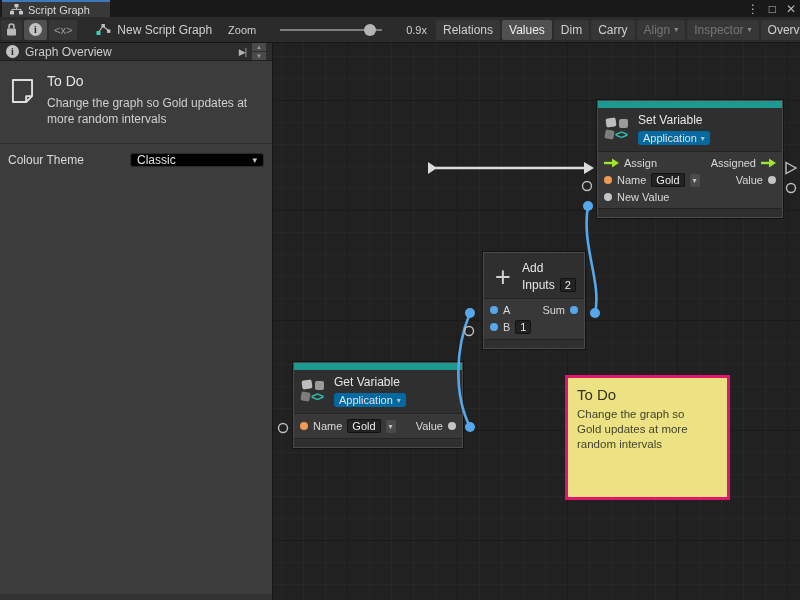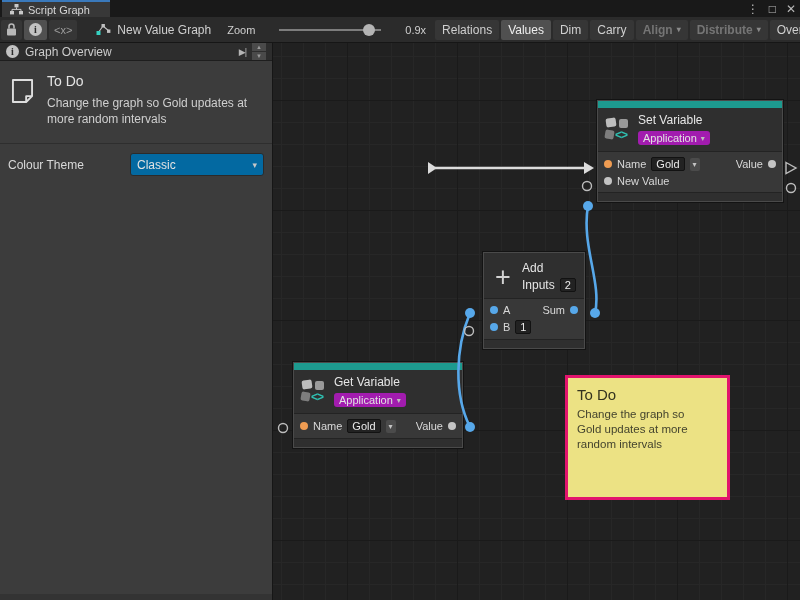--- a/index.html
+++ b/index.html
@@ -15,21 +15,21 @@
     color:#b9b9b9; font-size:12px; }
   .win-controls span { cursor:default; }
 
   
   .toolbar { position:absolute; left:0; top:17px; width:800px; height:26px; background:#2b2b2b;
     border-bottom:1px solid #161616; display:flex; align-items:center; color:#cfcfcf; font-size:12px; }
   .tbtn { height:20px; display:flex; align-items:center; padding:0 7px; margin:0 1px; background:#363636;
     border-radius:2px; white-space:nowrap; }
   .tbtn.icon-only { padding:0 5px; }
   .tbtn.active { background:#505050; color:#eee; }
-  .tbtn.disabled { color:#757575;font-weight:bold; }
+  .tbtn.disabled { color:#757575; }
   .tb-sep { width:1px; height:18px; background:#1d1d1d; margin:0 5px; }
   .zoom-wrap { display:flex; align-items:center; gap:24px; margin:0 8px; }
   .slider { position:relative; width:102px; height:12px; }
   .slider .track { position:absolute; left:0; right:0; top:5px; height:2px; background:#7d7d7d; }
   .slider .thumb { position:absolute; top:0; left:84px; width:12px; height:12px; border-radius:50%; background:#b4b4b4; }
   .chev { font-size:8px; margin-left:4px; color:#8a8a8a; }
 
   
   .inspector { position:absolute; left:0; top:43px; width:273px; height:557px; background:#3c3c3c;
     border-right:1px solid #161616; color:#d9d9d9; }
@@ -41,21 +41,21 @@
     font-family:"Liberation Serif", serif; flex:0 0 auto; }
   .dock-icon { color:#b5b5b5; font-size:9px; letter-spacing:-1px; }
   .spinner { display:flex; flex-direction:column; gap:1px; }
   .spinner span { font-size:6px; line-height:6px; color:#9a9a9a; background:#4a4a4a; padding:1px 4px; }
   .todo-block { display:flex; padding:12px 10px 10px 10px; gap:12px; }
   .todo-title { font-size:14px; color:#e4e4e4; margin-bottom:6px; }
   .todo-text { font-size:12px; line-height:1.35; color:#cfcfcf; width:215px; }
   .insp-divider { height:1px; background:#2e2e2e; margin-top:6px; }
   .theme-row { display:flex; align-items:center; padding:9px 8px; }
   .theme-label { font-size:12px; width:122px; }
-  .dropdown { flex:1; height:23px; background:#0369a1; border:1px solid #2b2b2b; border-radius:3px;
+  .dropdown { flex:1; height:14px; background:#000000; border:1px solid #2b2b2b; border-radius:3px;
     display:flex; align-items:center; padding:0 6px; font-size:12px; color:#e2e2e2; }
   .dropdown .dd-arrow { margin-left:auto; font-size:9px; color:#c7c7c7; }
   .insp-bottom { position:absolute; bottom:0; left:0; width:100%; height:6px; background:#333333; }
 
   
   .canvas { position:absolute; left:273px; top:43px; width:527px; height:557px; background-color:#212121;
     background-image:
       linear-gradient(to bottom, #1a1a1a 1px, transparent 1px),
       linear-gradient(to right,  #1a1a1a 1px, transparent 1px),
       linear-gradient(to bottom, #272727 1px, transparent 1px),
@@ -70,21 +70,21 @@
   .accent { height:6px; }
   .n-header { display:flex; align-items:center; gap:7px; padding:5px 7px; }
   .n-title { font-size:12px; color:#e6e6e6; line-height:1.25; }
   .n-sub { font-size:10px; color:#9b9b9b; }
   .ports { background:#383838; border-top:1px solid #232323; border-bottom:1px solid #232323; padding:3px 0; }
   .prow { display:flex; align-items:center; padding:2px 6px; font-size:11px; color:#d8d8d8; gap:5px; min-height:16px; }
   .prow .right { margin-left:auto; display:flex; align-items:center; gap:5px; }
   .dot { width:8px; height:8px; border-radius:50%; flex:0 0 auto; }
   .dot.blue { background:#57a8ea; } .dot.orange { background:#ef9c52; } .dot.grey { background:#c4c4c4; }
   .n-footer { height:8px; }
-  .chip { background:#a21caf; border-radius:3px; padding:1px 5px; font-size:11px; color:#e2e2e2;
+  .chip { background:#0369a1; border-radius:3px; padding:1px 5px; font-size:11px; color:#e2e2e2;
     display:inline-flex; align-items:center; gap:4px; max-width:88px; overflow:hidden; white-space:nowrap; }
   .chip .dd-arrow { font-size:8px; color:#bdbdbd; }
   .field { background:#222222; border:1px solid #121212; border-radius:2px; padding:0 4px; font-size:11px;
     color:#eaeaea; min-width:14px; text-align:center; }
   .mini-dd { background:#4b4b4b; border-radius:2px; padding:0 3px; font-size:8px; color:#c4c4c4; line-height:13px; }
   .clip { overflow:hidden; white-space:nowrap; }
 
   
   .var-icon { position:relative; width:26px; height:26px; flex:0 0 auto; }
   .var-icon i { position:absolute; border-radius:2px; }
@@ -137,21 +137,21 @@
     <span style="color:#9d9d9d; font-size:11px;">&lt;x&gt;</span>
   </div>
   <div class="tb-sep"></div>
   <div class="tbtn" style="background:transparent; gap:6px;">
     <svg width="15" height="13" viewBox="0 0 15 13">
       <path d="M2 10 L7 3 L13 8" stroke="#c0c0c0" stroke-width="1.2" fill="none"></path>
       <rect x="0.5" y="8" width="4" height="4" fill="#35d0c0"></rect>
       <rect x="5.5" y="1" width="3.4" height="3.4" fill="#c0c0c0"></rect>
       <rect x="11" y="6.5" width="3.4" height="3.4" fill="#c0c0c0"></rect>
     </svg>
-    <span>New Value Graph</span>
+    <span>New Script Graph</span>
   </div>
   <div class="zoom-wrap">
     <span style="font-size:11px;">Zoom</span>
     <div class="slider">
       <div class="track"></div>
       <div class="thumb"></div>
     </div>
     <span style="font-size:11px;">0.9x</span>
   </div>
   <div class="tbtn">
@@ -164,21 +164,21 @@
       <span>Dim</span>
     </div>
   <div class="tbtn">
       <span>Carry</span>
     </div>
   <div class="tbtn disabled">
     <span>Align</span>
     <span class="chev">▾</span>
   </div>
   <div class="tbtn disabled">
-    <span>Distribute</span>
+    <span>Inspector</span>
     <span class="chev">▾</span>
   </div>
   <div class="tbtn">
       <span>Overview</span>
     </div>
   <div class="tbtn"></div>
 </div>
 
 <div class="inspector">
   <div class="insp-header">
@@ -254,20 +254,34 @@
       <div>
         <div class="n-title">Set Variable</div>
         <div class="chip" style="margin-top:2px;">
           <span class="clip" style="max-width:66px;">Application</span>
           <span class="dd-arrow">▾</span>
         </div>
       </div>
     </div>
     <div class="ports">
       <div class="prow">
+        <svg width="15" height="10" viewBox="0 0 15 10">
+          <line x1="0" y1="5" x2="9" y2="5" stroke="#9fe42e" stroke-width="2.4"></line>
+          <polygon points="8,0.5 15,5 8,9.5" fill="#9fe42e"></polygon>
+        </svg>
+        <span class="clip" style="max-width:42px;">Assign</span>
+        <div class="right">
+          <span class="clip" style="max-width:58px;">Assigned</span>
+          <svg width="15" height="10" viewBox="0 0 15 10">
+            <line x1="0" y1="5" x2="9" y2="5" stroke="#9fe42e" stroke-width="2.4"></line>
+            <polygon points="8,0.5 15,5 8,9.5" fill="#9fe42e"></polygon>
+          </svg>
+        </div>
+      </div>
+      <div class="prow">
         <span class="dot orange"></span>
         <span>Name</span>
         <span class="field">Gold</span>
         <span class="mini-dd">▾</span>
         <div class="right">
           <span class="clip" style="max-width:36px;">Value</span>
           <span class="dot grey"></span>
         </div>
       </div>
       <div class="prow">

